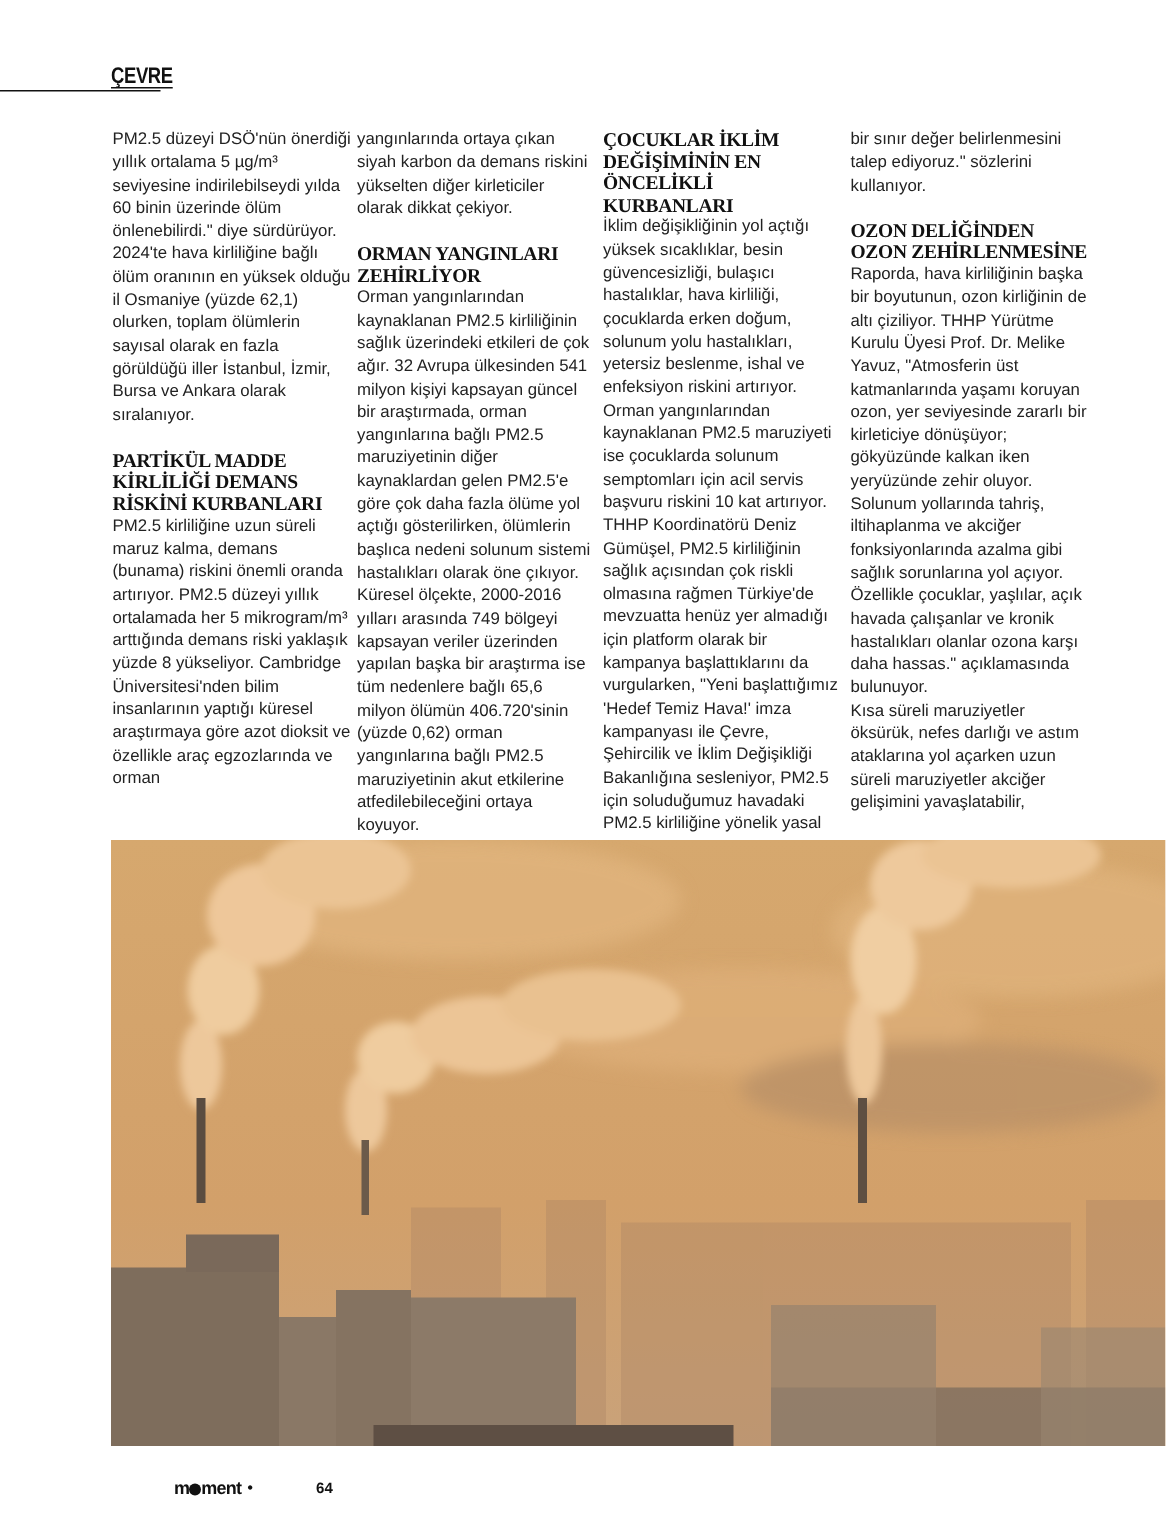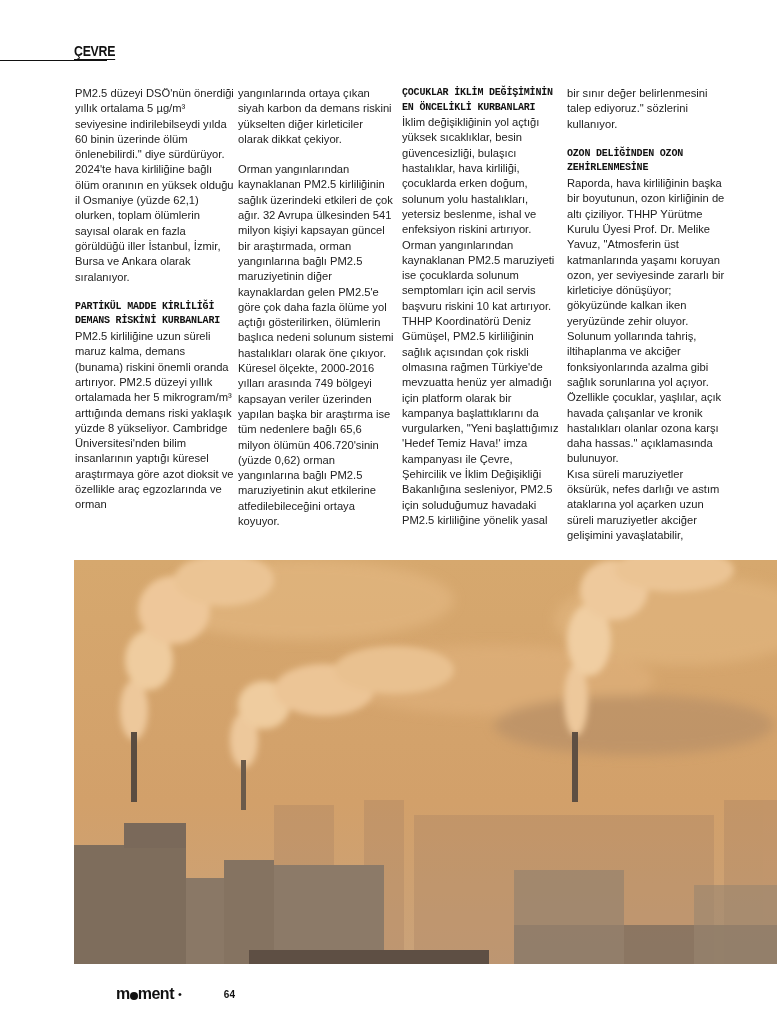--- a/index.html
+++ b/index.html
@@ -2,48 +2,49 @@
 <html><head>
 <meta charset="utf-8">
 <style>
   html, body { margin: 0; padding: 0; background: #ffffff; }
   body { width: 777px; height: 1024px; position: relative; overflow: hidden; font-family: "Liberation Sans", sans-serif; color: #1a1a1a; }
   .header-rule { position: absolute; left: 0; top: 60px; width: 107px; height: 1px; background: #111; }
   .section-title { position: absolute; left: 74px; top: 42px; font-family: "Liberation Sans", sans-serif; font-weight: bold; font-size: 15px; letter-spacing: -0.3px; color: #111; transform: scaleX(0.82); transform-origin: left; text-decoration: underline; text-underline-offset: 3px; }
   .col { position: absolute; top: 86px; font-size: 11.2px; line-height: 15.3px; color: #222; }
   .col p { margin: 0; }
   .col .gap { height: 15px; }
-  .col h3 { margin: 0; font-family: Liberation Mono, monospace; font-weight: 900; font-size: 10px; line-height: 14.6px; color: #111; letter-spacing: -0.2px; }
+  .col h3 { margin: 0; font-family: Liberation Serif, serif; font-weight: 900; font-size: 13px; line-height: 14.6px; color: #111; letter-spacing: -0.2px; }
   #c1 { left: 75px; width: 160px; }
   #c2 { left: 238px; width: 158px; }
   #c3 { left: 402px; width: 158px; top: 86px; }
   #c4 { left: 567px; width: 158px; }
   .photo { position: absolute; left: 74px; top: 560px; width: 703px; height: 404px; overflow: hidden; background: #d2a46c; }
   .photo svg { display: block; }
   .footer { position: absolute; left: 74px; top: 985px; font-size: 11px; color: #111; display: flex; align-items: center; gap: 4px; }
-  .logo { font-weight: bold; letter-spacing: -0.5px; font-size: 16px; padding-left: 42px; }
+  .logo { font-weight: bold; letter-spacing: -0.5px; font-size: 12px; padding-left: 42px; }
   .logo .o { display: inline-block; width: 8px; height: 8px; border-radius: 50%; background: #111; vertical-align: -1px; }
   .pageno { font-weight: bold; font-size: 10px; margin-left: 38px; }
 </style>
 </head>
 <body>
 
 <div class="header-rule"></div>
 <div class="section-title">ÇEVRE</div>
 
 <div class="col" id="c1">
     <p>PM2.5 düzeyi DSÖ'nün önerdiği yıllık ortalama 5 µg/m³ seviyesine indirilebilseydi yılda 60 binin üzerinde ölüm önlenebilirdi." diye sürdürüyor.</p>
     <p>2024'te hava kirliliğine bağlı ölüm oranının en yüksek olduğu il Osmaniye (yüzde 62,1) olurken, toplam ölümlerin sayısal olarak en fazla görüldüğü iller İstanbul, İzmir, Bursa ve Ankara olarak sıralanıyor.</p>
     <div class="gap"></div>
     <h3>PARTİKÜL MADDE KİRLİLİĞİ DEMANS RİSKİNİ KURBANLARI</h3>
     <p>PM2.5 kirliliğine uzun süreli maruz kalma, demans (bunama) riskini önemli oranda artırıyor. PM2.5 düzeyi yıllık ortalamada her 5 mikrogram/m³ arttığında demans riski yaklaşık yüzde 8 yükseliyor. Cambridge Üniversitesi'nden bilim insanlarının yaptığı küresel araştırmaya göre azot dioksit ve özellikle araç egzozlarında ve orman</p>
   </div>
 <div class="col" id="c2">
     <p>yangınlarında ortaya çıkan siyah karbon da demans riskini yükselten diğer kirleticiler olarak dikkat çekiyor.</p>
     <div class="gap"></div>
+    <h3>ORMAN YANGINLARI ZEHİRLİYOR</h3>
     <p>Orman yangınlarından kaynaklanan PM2.5 kirliliğinin sağlık üzerindeki etkileri de çok ağır. 32 Avrupa ülkesinden 541 milyon kişiyi kapsayan güncel bir araştırmada, orman yangınlarına bağlı PM2.5 maruziyetinin diğer kaynaklardan gelen PM2.5'e göre çok daha fazla ölüme yol açtığı gösterilirken, ölümlerin başlıca nedeni solunum sistemi hastalıkları olarak öne çıkıyor.</p>
     <p>Küresel ölçekte, 2000-2016 yılları arasında 749 bölgeyi kapsayan veriler üzerinden yapılan başka bir araştırma ise tüm nedenlere bağlı 65,6 milyon ölümün 406.720'sinin (yüzde 0,62) orman yangınlarına bağlı PM2.5 maruziyetinin akut etkilerine atfedilebileceğini ortaya koyuyor.</p>
   </div>
 <div class="col" id="c3">
     <h3>ÇOCUKLAR İKLİM DEĞİŞİMİNİN EN ÖNCELİKLİ KURBANLARI</h3>
     <p>İklim değişikliğinin yol açtığı yüksek sıcaklıklar, besin güvencesizliği, bulaşıcı hastalıklar, hava kirliliği, çocuklarda erken doğum, solunum yolu hastalıkları, yetersiz beslenme, ishal ve enfeksiyon riskini artırıyor. Orman yangınlarından kaynaklanan PM2.5 maruziyeti ise çocuklarda solunum semptomları için acil servis başvuru riskini 10 kat artırıyor.</p>
     <p>THHP Koordinatörü Deniz Gümüşel, PM2.5 kirliliğinin sağlık açısından çok riskli olmasına rağmen Türkiye'de mevzuatta henüz yer almadığı için platform olarak bir kampanya başlattıklarını da vurgularken, "Yeni başlattığımız 'Hedef Temiz Hava!' imza kampanyası ile Çevre, Şehircilik ve İklim Değişikliği Bakanlığına sesleniyor, PM2.5 için soluduğumuz havadaki PM2.5 kirliliğine yönelik yasal</p>
   </div>
 <div class="col" id="c4">
     <p>bir sınır değer belirlenmesini talep ediyoruz." sözlerini kullanıyor.</p>

